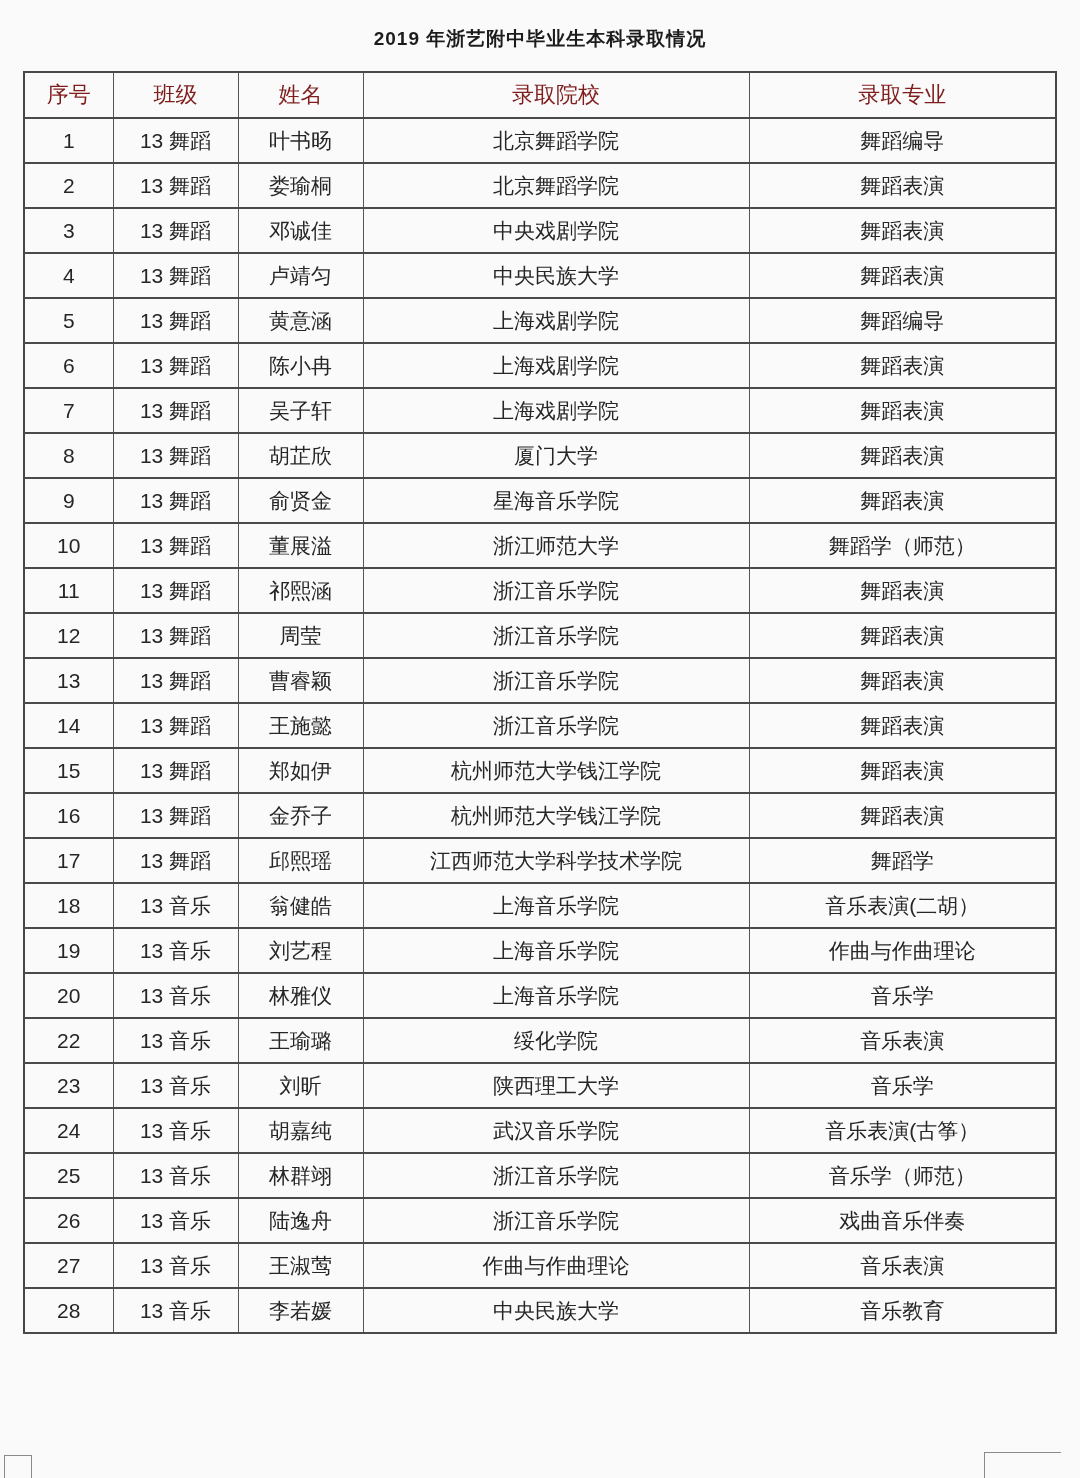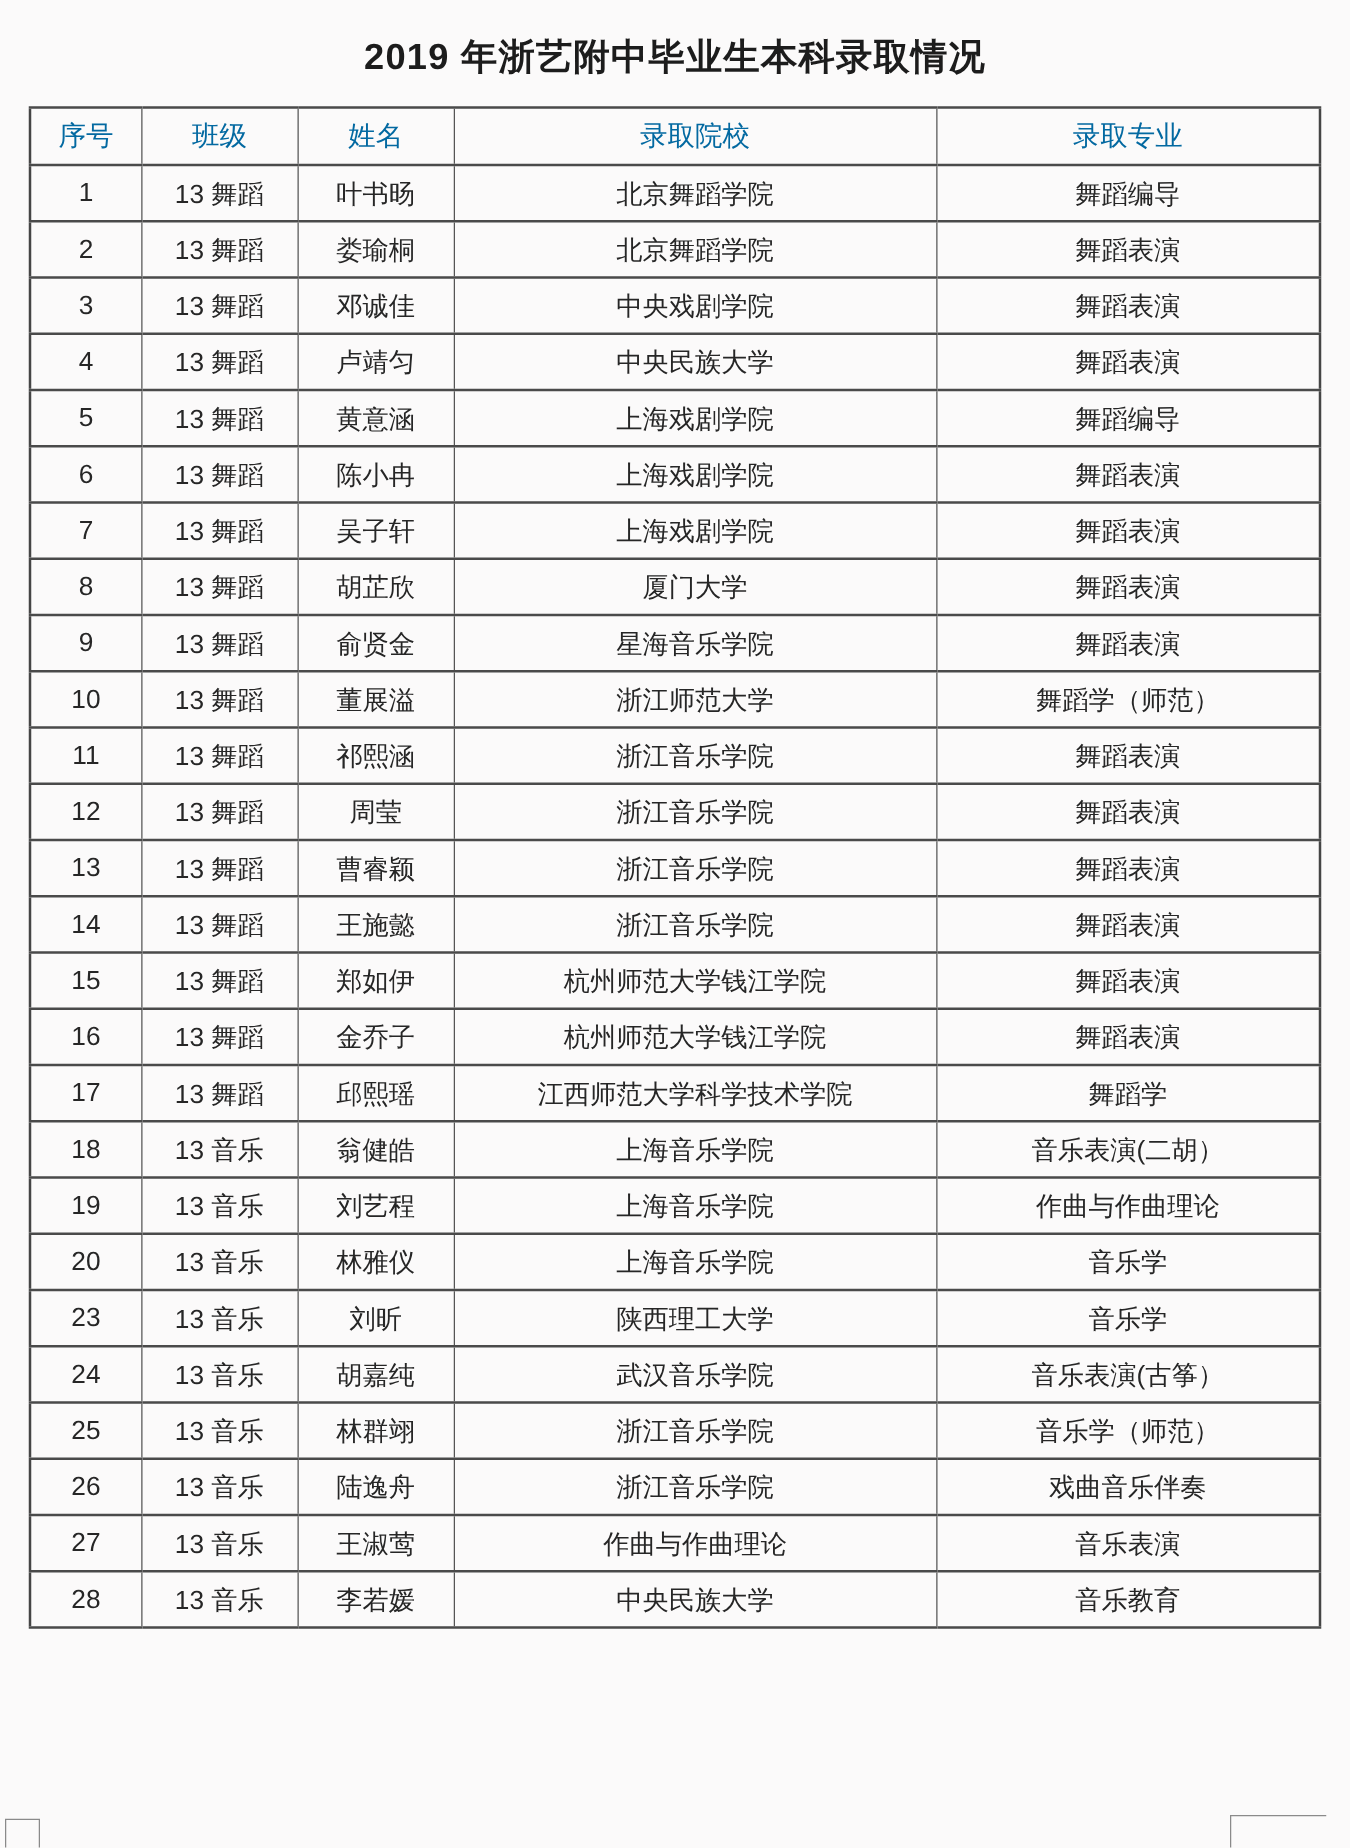--- a/index.html
+++ b/index.html
@@ -17,21 +17,21 @@
   }
   .page {
     width: 1080px;
     height: 1478px;
     position: relative;
   }
   .title {
     margin: 0;
     padding-top: 26px;
     text-align: center;
-    font-size: 29px;
+    font-size: 19px;
     font-weight: bold;
     letter-spacing: 1px;
     color: #1c1c1c;
   }
   table.admissions-table {
     border-collapse: collapse;
     table-layout: fixed;
     width: 1032px;
     margin: 19px auto 0 auto;
     border: 2px solid #454545;
@@ -45,21 +45,21 @@
     text-align: center;
     vertical-align: middle;
     padding: 0 4px;
     overflow: hidden;
     white-space: nowrap;
   }
   .admissions-table th {
     height: 44px;
     font-size: 22px;
     font-weight: normal;
-    color: #0369a1;
+    color: #7f1d1d;
   }
   .admissions-table td {
     height: 43px;
     font-size: 21px;
     color: #262626;
   }
   col.c-no     { width: 89px; }
   col.c-class  { width: 125px; }
   col.c-name   { width: 125px; }
   col.c-school { width: 386px; }
@@ -245,20 +245,27 @@
           <td>作曲与作曲理论</td>
         </tr>
         <tr>
           <td>20</td>
           <td>13 音乐</td>
           <td>林雅仪</td>
           <td>上海音乐学院</td>
           <td>音乐学</td>
         </tr>
         <tr>
+          <td>22</td>
+          <td>13 音乐</td>
+          <td>王瑜璐</td>
+          <td>绥化学院</td>
+          <td>音乐表演</td>
+        </tr>
+        <tr>
           <td>23</td>
           <td>13 音乐</td>
           <td>刘昕</td>
           <td>陕西理工大学</td>
           <td>音乐学</td>
         </tr>
         <tr>
           <td>24</td>
           <td>13 音乐</td>
           <td>胡嘉纯</td>

